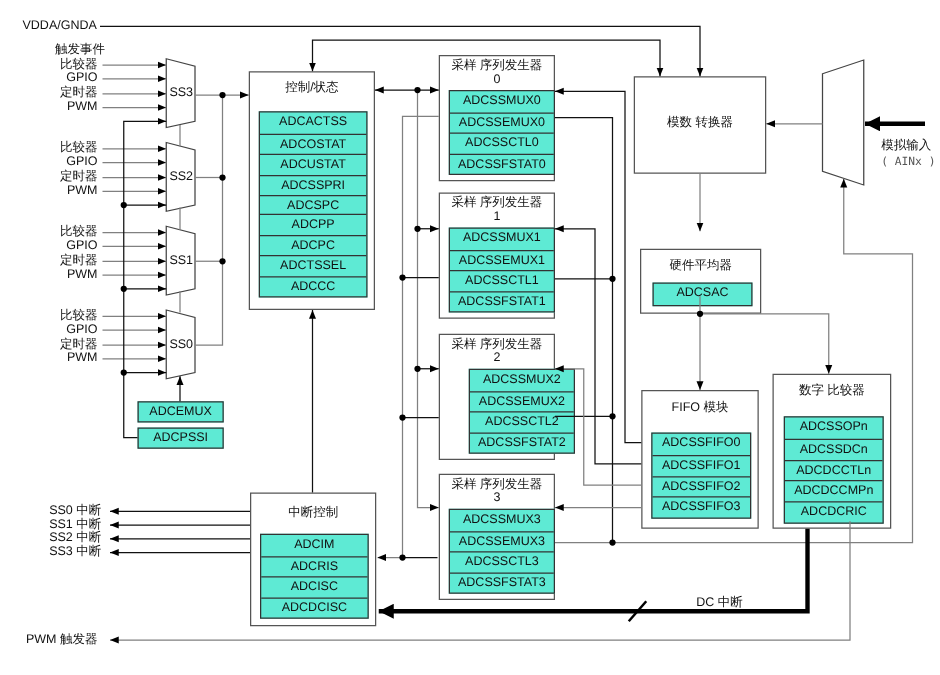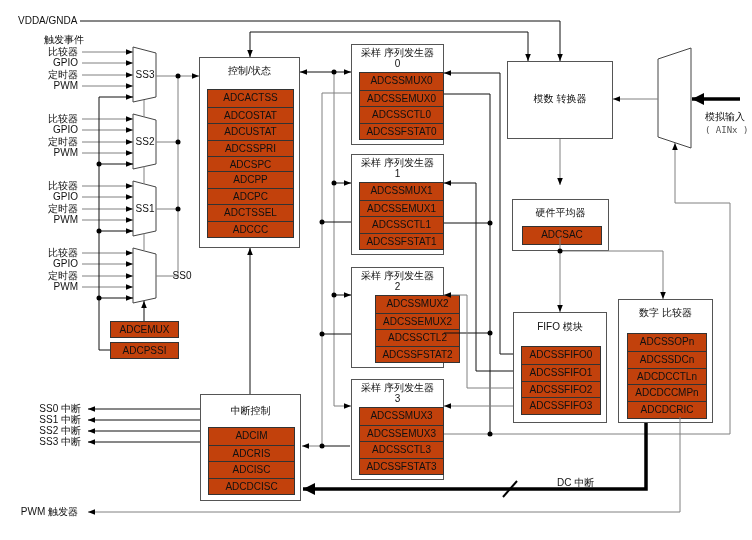--- a/index.html
+++ b/index.html
@@ -4,21 +4,21 @@
   <style>
     html, body { margin: 0; padding: 0; background: #ffffff; }
     #canvas {
       position: relative; width: 752px; height: 540px; overflow: hidden; background: #ffffff;
       font-family: "Liberation Sans", "DejaVu Sans", sans-serif; font-size: 10px; color: #111;
     }
     #wires { position: absolute; left: 0; top: 0; pointer-events: none; z-index: 5; }
     .t { position: absolute; white-space: nowrap; height: 12px; line-height: 12px; }
     .box { position: absolute; border: 1px solid #555; box-sizing: border-box; background: #fff; z-index: 2; }
     .btitle { position: absolute; left: 0; width: 100%; height: 12px; line-height: 12px; text-align: center; white-space: nowrap; }
-    .regs { position: absolute; border: 1px solid #333; box-sizing: content-box; background: #c2410c; z-index: 3; }
+    .regs { position: absolute; border: 1px solid #333; box-sizing: content-box; background: #5eead4; z-index: 3; }
     .reg { box-sizing: border-box; text-align: center; border-top: 1px solid #333; white-space: nowrap; font-size: 10px; }
     .reg:first-child { border-top: none; }
     .mono { font-family: "DejaVu Sans Mono", "Liberation Mono", monospace; font-size: 9px; color: #555; }
     .muxlabel { position: absolute; width: 24px; text-align: center; height: 12px; line-height: 12px; z-index: 6; }
   </style>
 </head>
 <body>
 
 <div id="canvas">
   <svg id="wires" width="752" height="540">
@@ -225,21 +225,21 @@
       <div class="regs" style="left: 7px; top: 32px; width: 85px;">
         <div class="reg" style="height: 16.5px; line-height: 15.5px;">ADCIM</div>
         <div class="reg" style="height: 16.5px; line-height: 15.5px;">ADCRIS</div>
         <div class="reg" style="height: 16.5px; line-height: 15.5px;">ADCISC</div>
         <div class="reg" style="height: 16.5px; line-height: 15.5px;">ADCDCISC</div>
       </div>
     </div>
     <div class="muxlabel" style="left: 133px; top: 69px;">SS3</div>
     <div class="muxlabel" style="left: 133px; top: 136px;">SS2</div>
     <div class="muxlabel" style="left: 133px; top: 203px;">SS1</div>
-    <div class="muxlabel" style="left: 133px; top: 270px; padding-left: 37px;">SS0</div>
+    <div class="muxlabel" style="left: 133px; top: 270px;">SS0</div>
     <div class="t" style="right: 674px; top: 46px; text-align: right;">比较器</div>
     <div class="t" style="right: 674px; top: 57px; text-align: right;">GPIO</div>
     <div class="t" style="right: 674px; top: 69px; text-align: right;">定时器</div>
     <div class="t" style="right: 674px; top: 80px; text-align: right;">PWM</div>
     <div class="t" style="right: 674px; top: 113px; text-align: right;">比较器</div>
     <div class="t" style="right: 674px; top: 124px; text-align: right;">GPIO</div>
     <div class="t" style="right: 674px; top: 136px; text-align: right;">定时器</div>
     <div class="t" style="right: 674px; top: 147px; text-align: right;">PWM</div>
     <div class="t" style="right: 674px; top: 180px; text-align: right;">比较器</div>
     <div class="t" style="right: 674px; top: 191px; text-align: right;">GPIO</div>

